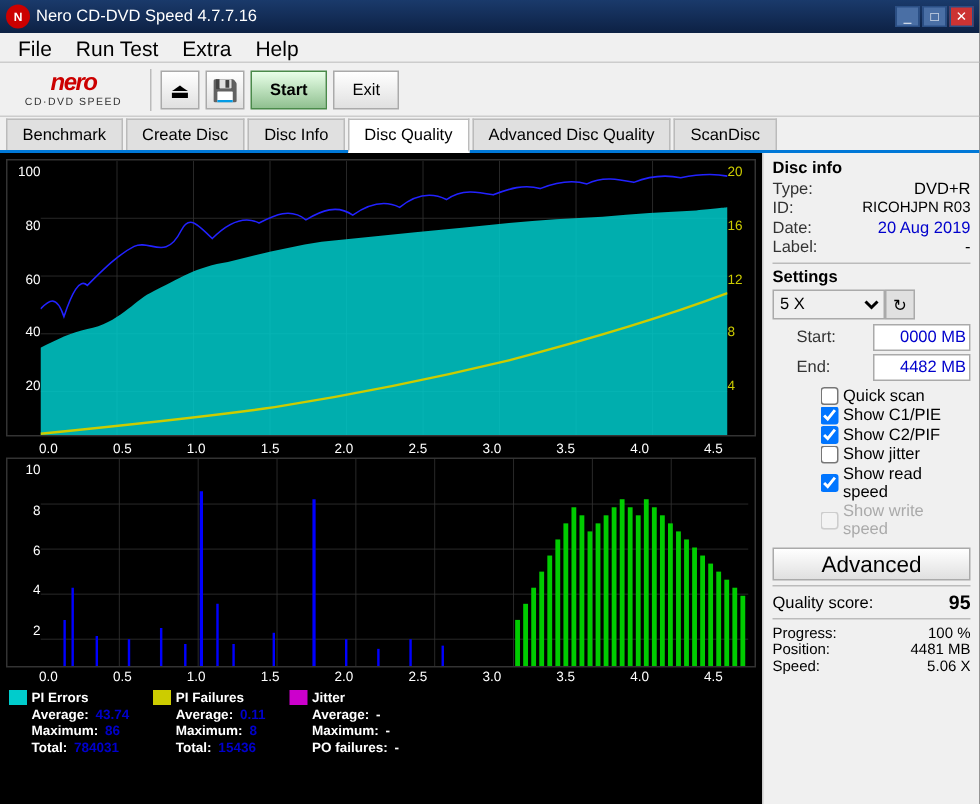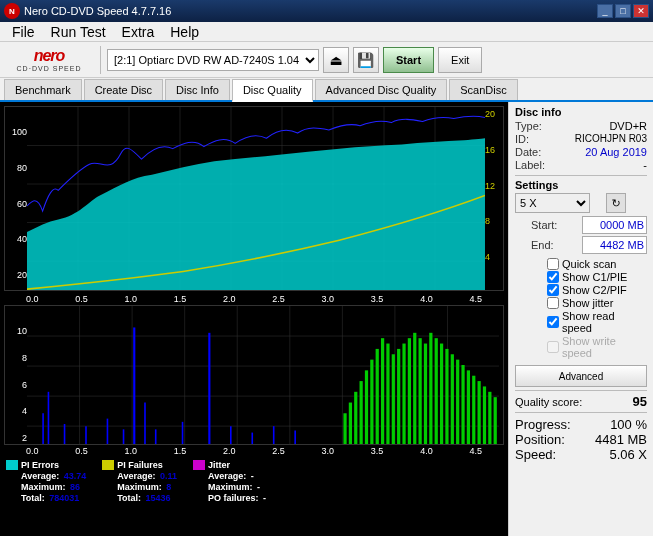--- a/index.html
+++ b/index.html
@@ -38,21 +38,21 @@
     
     
     .chart-area { flex: 1; background: black; padding: 4px; position: relative; min-width: 0; }
     
     
     .right-panel { width: 145px; background: #f0f0f0; border-left: 1px solid #ccc; padding: 4px 6px; overflow-y: auto; }
     .chart-top { height: 185px; background: black; border: 1px solid #333; margin-bottom: 2px; position: relative; overflow: hidden; }
     .chart-bottom { height: 140px; background: black; border: 1px solid #333; position: relative; overflow: hidden; }
     
     
-    .chart-y-left { position: absolute; left: 0; top: 18px; height: 100%; display: flex; flex-direction: column; justify-content: space-between; color: white; font-size: 9px; padding: 2px 0; width: 22px; text-align: right; }
+    .chart-y-left { position: absolute; left: 0; top: 0; height: 100%; display: flex; flex-direction: column; justify-content: space-between; color: white; font-size: 9px; padding: 2px 0; width: 22px; text-align: right; }
     .chart-y-right { position: absolute; right: 0; top: 0; height: 100%; display: flex; flex-direction: column; justify-content: space-between; color: #cccc00; font-size: 9px; padding: 2px 0; width: 18px; text-align: left; }
     .chart-x-labels { display: flex; justify-content: space-between; color: white; font-size: 9px; padding: 1px 22px 1px 22px; }
     
     
     .chart-svg { position: absolute; top: 0; left: 22px; right: 18px; bottom: 0; }
     
     
     .legend { display: flex; gap: 8px; padding: 2px 4px; background: black; color: white; font-size: 9px; }
     .legend-item { display: flex; flex-direction: column; gap: 1px; font-weight: bold; }
     .legend-header { display: flex; align-items: center; gap: 3px; }
@@ -69,31 +69,31 @@
     
     .settings-select { height: 20px; width: 75px; font-size: 11px; border: 1px solid #aaa; }
     .settings-refresh { height: 20px; width: 20px; font-size: 11px; border: 1px solid #aaa; background: #e0e0e0; cursor: pointer; display: inline-flex; align-items: center; justify-content: center; }
     
     .mb-input { height: 18px; width: 65px; font-size: 11px; border: 1px solid #aaa; background: white; color: #0000cc; text-align: right; padding-right: 2px; }
     
     .checkbox-row { display: flex; align-items: center; gap: 3px; font-size: 11px; margin-bottom: 1px; padding-left: 32px; }
     .checkbox-row input[type=checkbox] { width: 12px; height: 12px; }
     .checkbox-row.disabled { color: #aaa; }
     
-    .advanced-btn { width: 100%; height: 22px; background: linear-gradient(to bottom, #fff, #e0e0e0); border: 1px solid #aaa; font-size: 10px; cursor: pointer; margin-top: 2px; }
+    .advanced-btn { width: 100%; height: 22px; background: linear-gradient(to bottom, #fff, #e0e0e0); border: 1px solid #aaa; font-size: 15px; cursor: pointer; margin-top: 2px; }
     
     .quality-score-row { display: flex; justify-content: space-between; align-items: center; font-size: 11px; margin-top: 3px; }
     .quality-score-val { font-size: 13px; font-weight: bold; }
     
     .progress-section { margin-top: 4px; }
-    .progress-row { display: flex; justify-content: space-between; font-size: 13px; }
+    .progress-row { display: flex; justify-content: space-between; font-size: 10px; }
     
     .divider { border-top: 1px solid #bbb; margin: 3px 0; }
     
-    .settings-row { display: flex; align-items: center; gap: 16px; margin-bottom: 3px; }
+    .settings-row { display: flex; align-items: center; gap: 0; margin-bottom: 3px; }
     .mb-row { display: flex; align-items: center; justify-content: space-between; font-size: 11px; margin-bottom: 2px; margin-left: 16px; }
   </style>
 </head>
 <body>
 
 <div class="title-bar">
   <div class="title-bar-left">
     <div class="title-bar-icon">N</div>
     <span>Nero CD-DVD Speed 4.7.7.16</span>
   </div>
@@ -110,23 +110,20 @@
   <span class="menu-item">Extra</span>
   <span class="menu-item">Help</span>
 </div>
 
 <div class="toolbar">
   <div class="toolbar-logo">
     <div class="nero-logo">nero</div>
     <div class="nero-sub">CD·DVD SPEED</div>
   </div>
   <div class="toolbar-separator"></div>
-  <select class="drive-select">
-    <option>[2:1]  Optiarc DVD RW AD-7240S 1.04</option>
-  </select>
   <div class="toolbar-icon-btn" title="Eject">⏏</div>
   <div class="toolbar-icon-btn" title="Save">💾</div>
   <button class="toolbar-start">Start</button>
   <button class="toolbar-exit">Exit</button>
 </div>
 
 <div class="tabs">
   <div class="tab">Benchmark</div>
   <div class="tab">Create Disc</div>
   <div class="tab">Disc Info</div>

